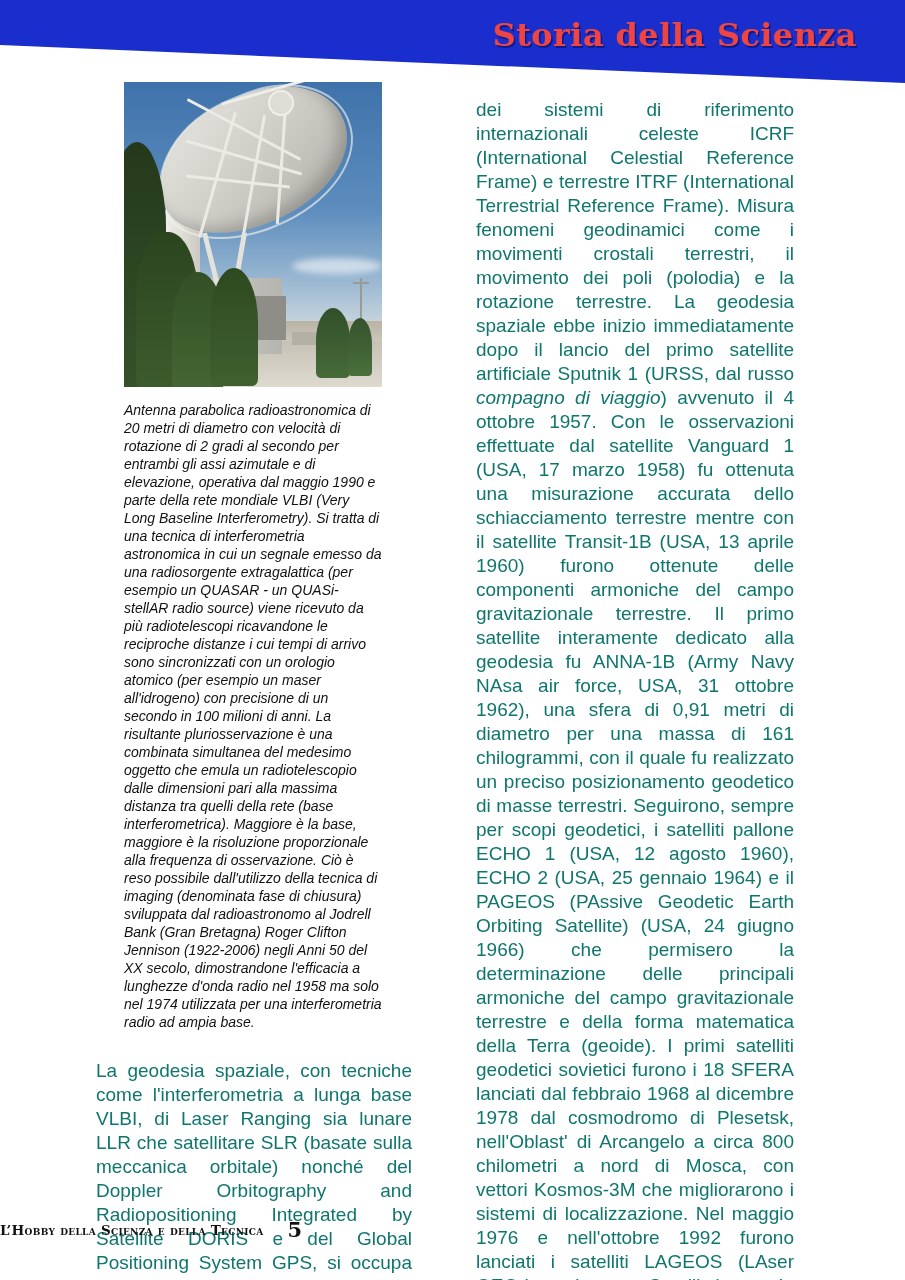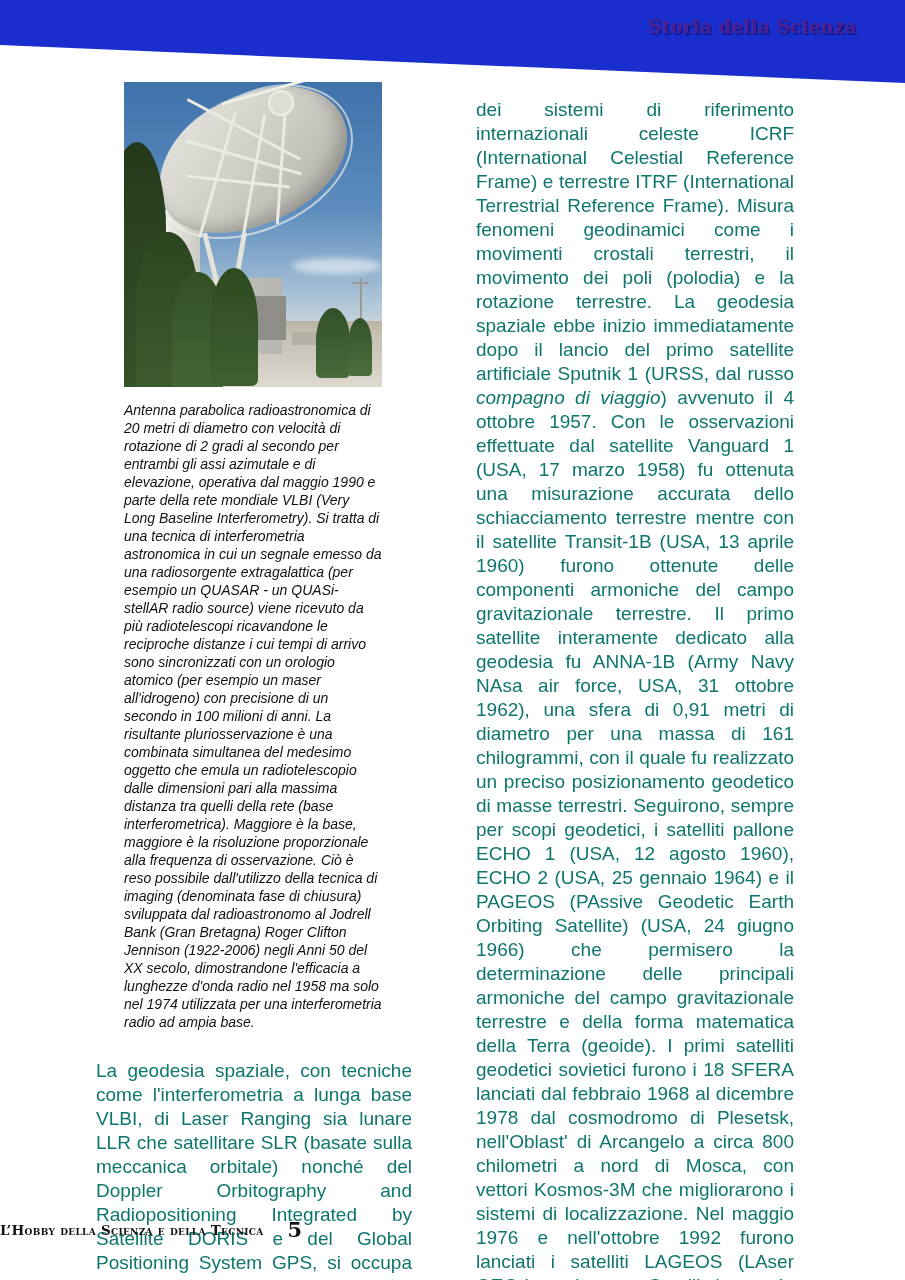--- a/index.html
+++ b/index.html
@@ -34,23 +34,23 @@
     height: 95px;
     background: #1a2ecd;
     clip-path: polygon(0 0, 905px 0, 905px 83px, 0 45px);
   }
   #header-title {
     position: absolute;
     top: 16px;
     right: 48px;
     font-family: "DejaVu Serif", "Liberation Serif", serif;
     font-weight: bold;
-    font-size: 18px;
+    font-size: 32px;
     letter-spacing: 0.4px;
-    color: #4c1d95;
+    color: #ef4444;
     text-shadow: 1.5px 1.5px 0 #0d1a8a, -0.5px -0.5px 0 #32409f;
     white-space: nowrap;
   }
 
   
   #left-column {
     position: absolute;
     left: 80px;
     top: 82px;
     width: 348px;

